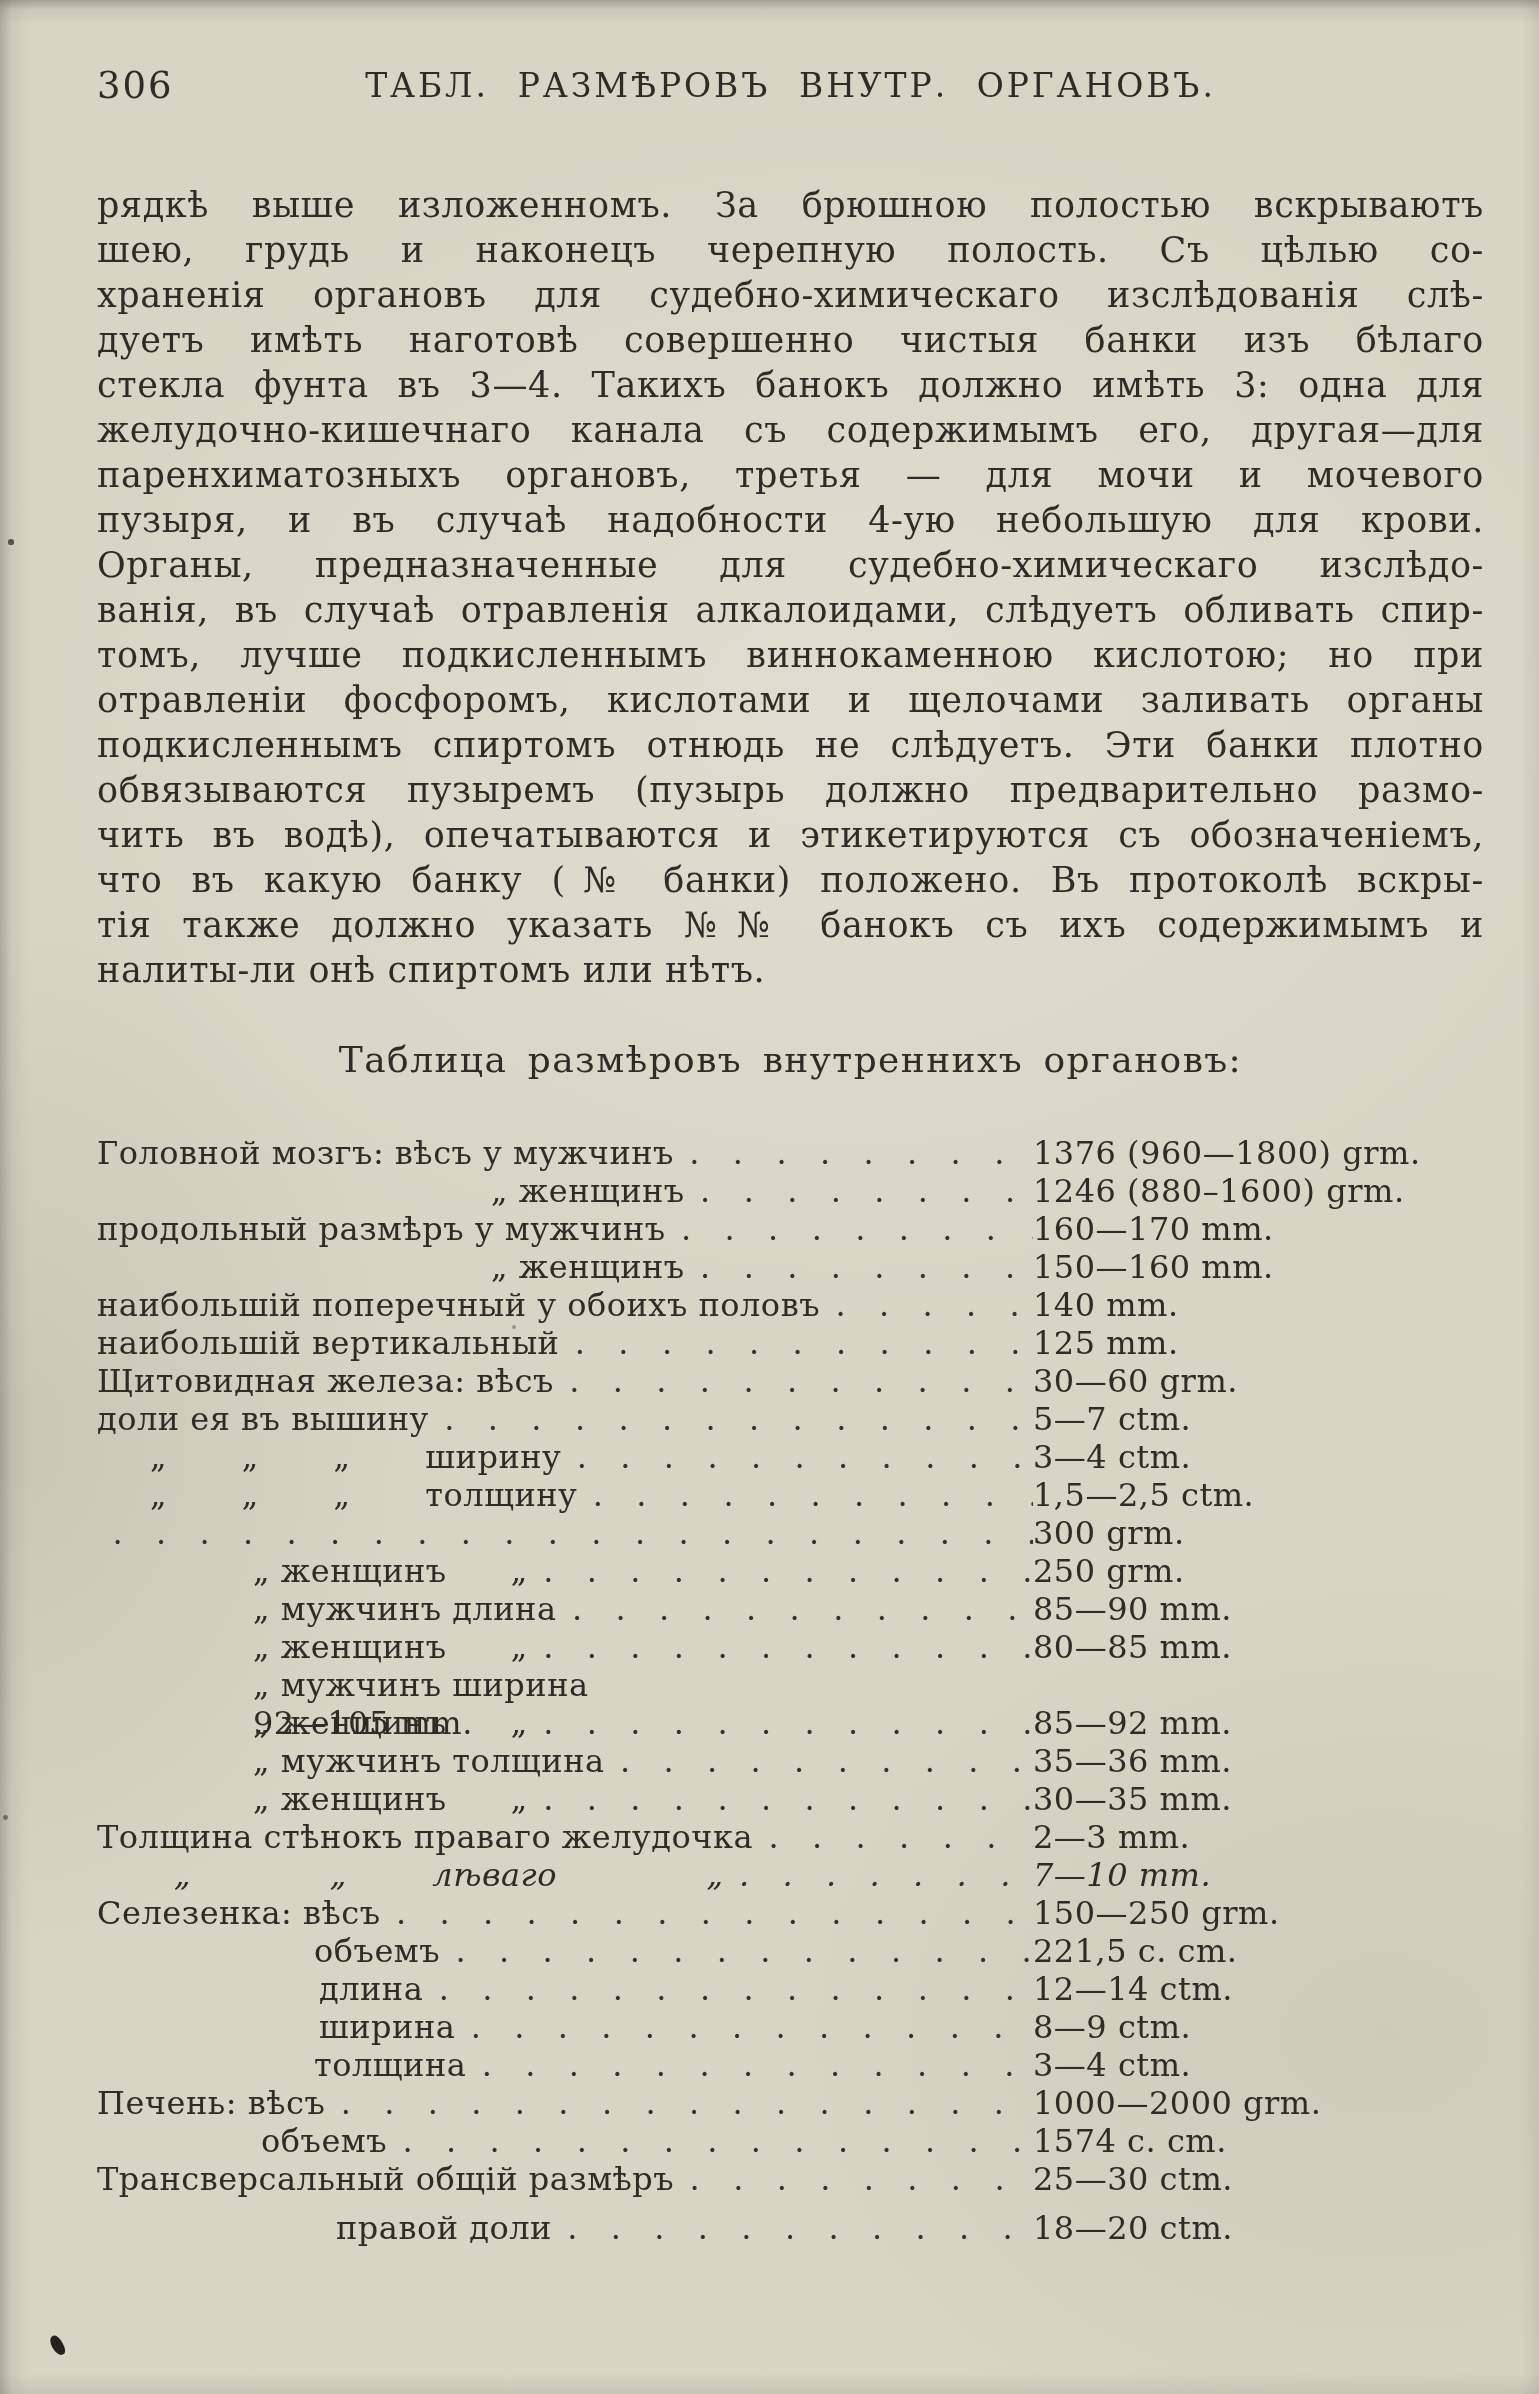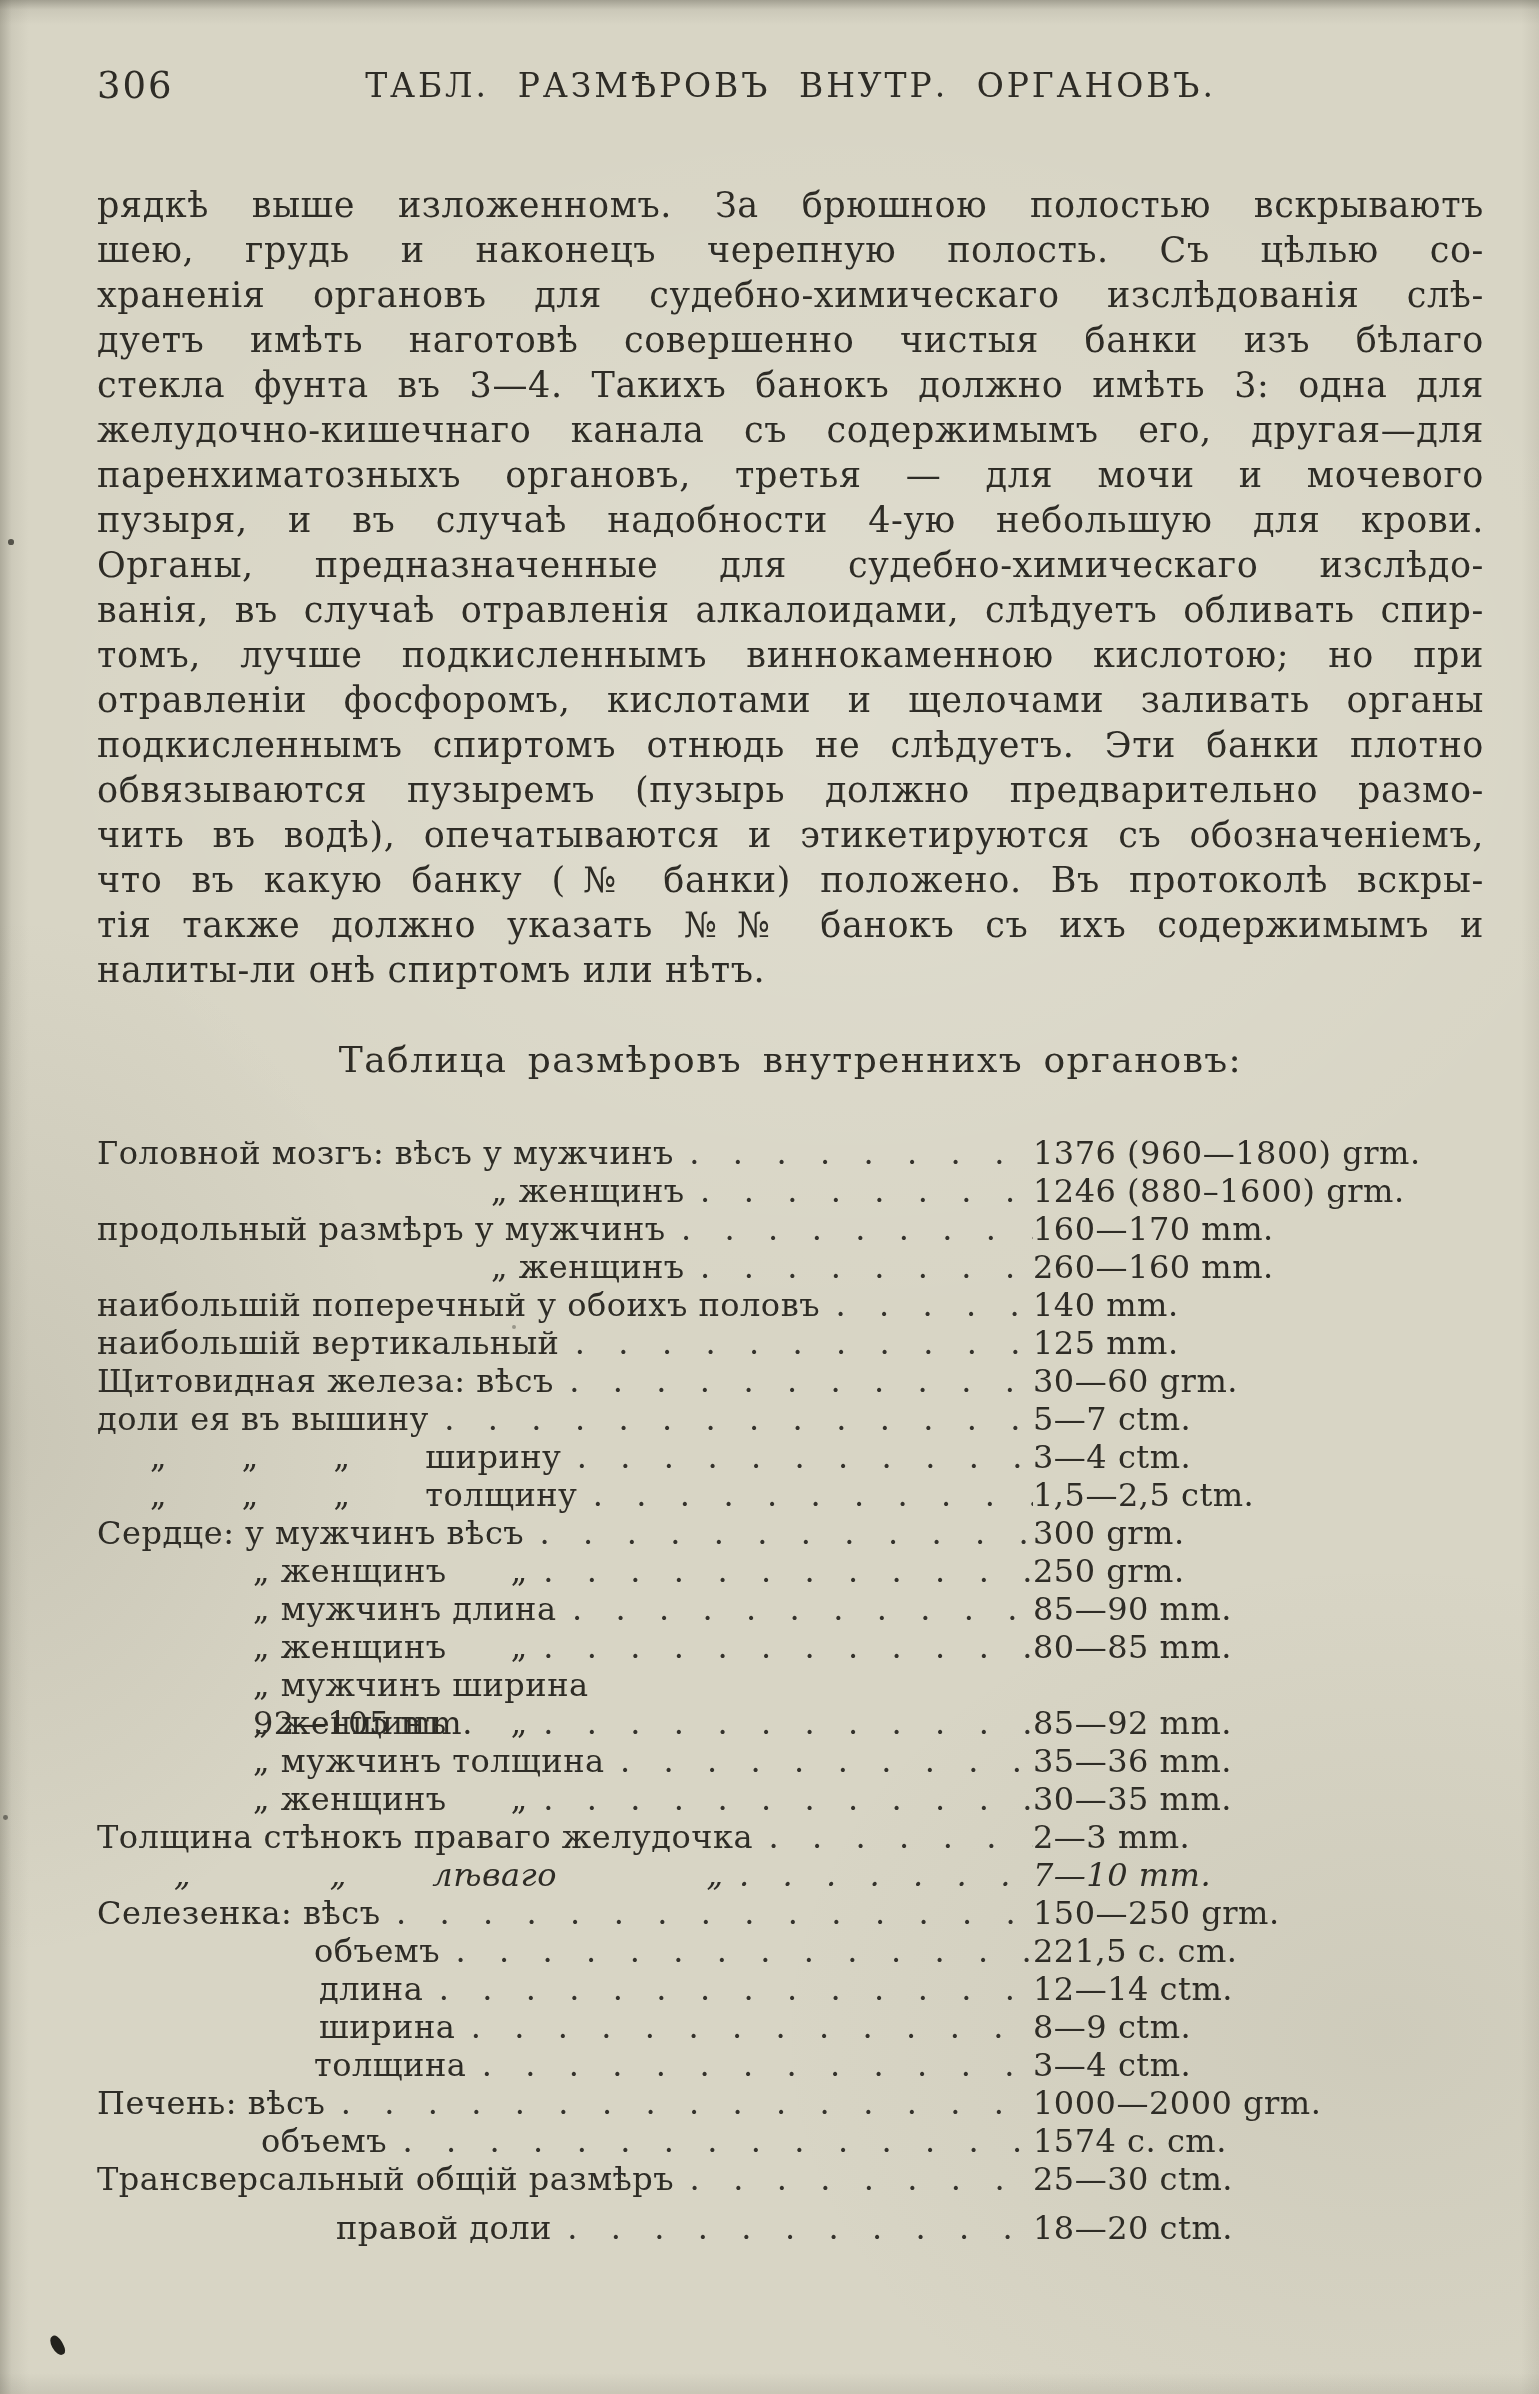--- a/index.html
+++ b/index.html
@@ -121,21 +121,21 @@
       <span class="tvalue">1246 (880–1600) grm.</span>
     </div>
     <div class="trow">
       <span class="tlabel">продольный размѣръ у мужчинъ</span>
       <span class="tleader">. . . . . . . . . . . . . . . . . . . . . . . . . . . . . . . . . . . . . . . .</span>
       <span class="tvalue">160—170 mm.</span>
     </div>
     <div class="trow" style="padding-left: 394px;">
       <span class="tlabel">„ женщинъ</span>
       <span class="tleader">. . . . . . . . . . . . . . . . . . . . . . . . . . . . . . . . . . . . . . . .</span>
-      <span class="tvalue">260—160 mm.</span>
+      <span class="tvalue">150—160 mm.</span>
     </div>
     <div class="trow">
       <span class="tlabel">наибольшій поперечный у обоихъ половъ</span>
       <span class="tleader">. . . . . . . . . . . . . . . . . . . . . . . . . . . . . . . . . . . . . . . .</span>
       <span class="tvalue">140 mm.</span>
     </div>
     <div class="trow">
       <span class="tlabel">наибольшій вертикальный</span>
       <span class="tleader">. . . . . . . . . . . . . . . . . . . . . . . . . . . . . . . . . . . . . . . .</span>
       <span class="tvalue">125 mm.</span>
@@ -154,21 +154,20 @@
       <span class="tlabel">„       „       „       ширину</span>
       <span class="tleader">. . . . . . . . . . . . . . . . . . . . . . . . . . . . . . . . . . . . . . . .</span>
       <span class="tvalue">3—4 ctm.</span>
     </div>
     <div class="trow" style="padding-left: 53px;">
       <span class="tlabel">„       „       „       толщину</span>
       <span class="tleader">. . . . . . . . . . . . . . . . . . . . . . . . . . . . . . . . . . . . . . . .</span>
       <span class="tvalue">1,5—2,5 ctm.</span>
     </div>
     <div class="trow">
-      <span class="tlabel">Сердце: у мужчинъ вѣсъ</span>
       <span class="tleader">. . . . . . . . . . . . . . . . . . . . . . . . . . . . . . . . . . . . . . . .</span>
       <span class="tvalue">300 grm.</span>
     </div>
     <div class="trow" style="padding-left: 156px;">
       <span class="tlabel">„ женщинъ      „</span>
       <span class="tleader">. . . . . . . . . . . . . . . . . . . . . . . . . . . . . . . . . . . . . . . .</span>
       <span class="tvalue">250 grm.</span>
     </div>
     <div class="trow" style="padding-left: 156px;">
       <span class="tlabel">„ мужчинъ длина</span>

